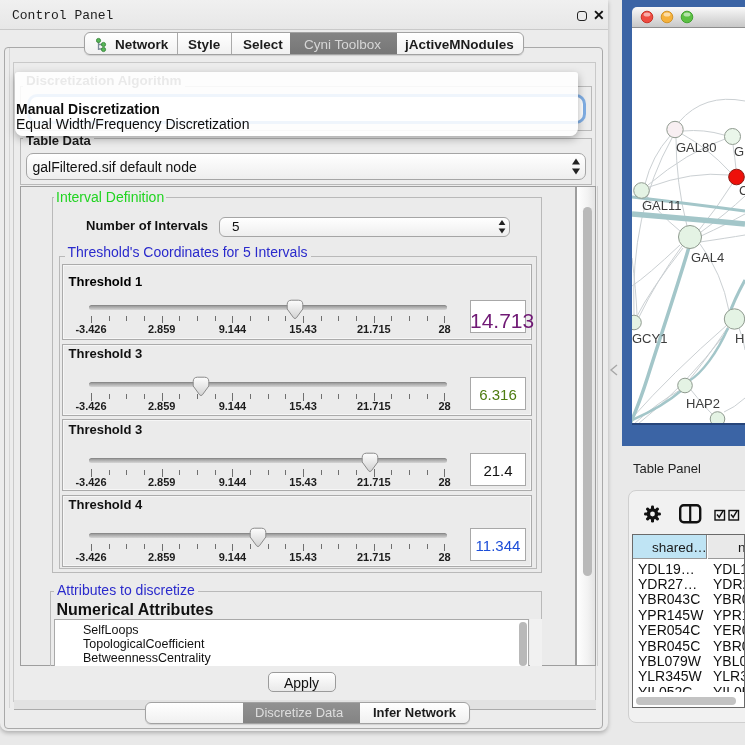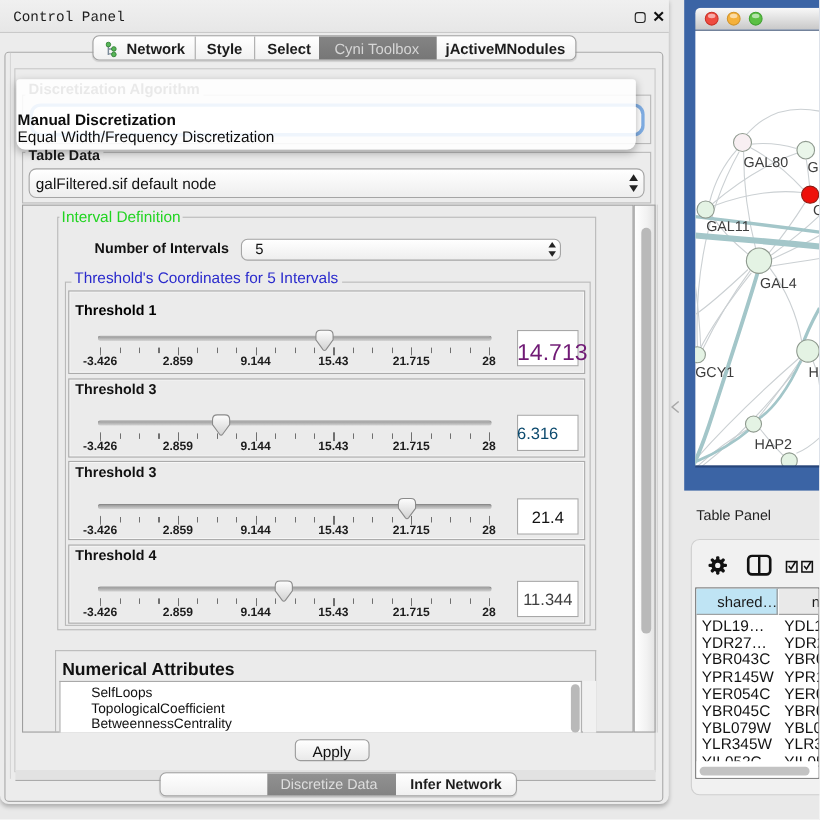--- a/index.html
+++ b/index.html
@@ -115,21 +115,21 @@
     <svg class="abs" style="left:191.6px;top:376px;" width="18" height="22" viewBox="0 0 18 22">
         <defs>
         <linearGradient id="tg343.5" x1="0" y1="0" x2="0" y2="1">
           <stop offset="0" stop-color="#fdfdfd"></stop>
           <stop offset="1" stop-color="#d2d2d2"></stop>
         </linearGradient>
       </defs>
         <path d="M1.2,10 L1.2,5.6 Q1.2,1.2 5.6,1.2 L12.4,1.2 Q16.8,1.2 16.8,5.6 L16.8,10 L10.4,18.8 Q9,20.4 7.6,18.8 Z" fill="url(#tg343.5)" stroke="#8a8a8a" stroke-width="1"></path>
       </svg>
     <div class="abs" style="left:470px;top:377px;width:56px;height:33px;background:#fff;border:1px solid #a8a8a8;"></div>
-    <div class="abs" style="left:470px;top:386px;width:56px;font-size:15px;color:#0c4a6e;">6.316</div>
+    <div class="abs" style="left:470px;top:386px;width:56px;text-align:center;font-size:15px;color:#4d7c0f;">6.316</div>
     <div class="abs" style="left:61.5px;top:419px;width:470.5px;height:72px;border:1px solid #ababab;box-shadow:inset 0 0 0 1px #f6f6f6;background:#ebebeb;"></div>
     <div class="abs bold" style="left:68.5px;top:421.5px;font-size:13px;color:#111;">Threshold 3</div>
     <div class="abs" style="left:89px;top:458px;width:358px;height:5px;border-radius:3px;background:linear-gradient(#9b9b9b,#d6d6d6);border-top:1px solid #8a8a8a;"></div>
     <div class="abs" style="left:90.5px;top:469.5px;width:356px;height:5px;background:repeating-linear-gradient(90deg,#6f6f6f 0 1px,transparent 1px 17.675px);"></div>
     <div class="abs" style="left:90.5px;top:469px;width:356px;height:7.5px;background:repeating-linear-gradient(90deg,#6f6f6f 0 1px,transparent 1px 70.7px);"></div>
     <div class="abs bold" style="left:91px;top:476px;transform:translateX(-50%);font-size:11px;color:#1c1c1c;">-3.426</div>
     <div class="abs bold" style="left:161.7px;top:476px;transform:translateX(-50%);font-size:11px;color:#1c1c1c;">2.859</div>
     <div class="abs bold" style="left:232.4px;top:476px;transform:translateX(-50%);font-size:11px;color:#1c1c1c;">9.144</div>
     <div class="abs bold" style="left:303.1px;top:476px;transform:translateX(-50%);font-size:11px;color:#1c1c1c;">15.43</div>
     <div class="abs bold" style="left:373.8px;top:476px;transform:translateX(-50%);font-size:11px;color:#1c1c1c;">21.715</div>
@@ -159,23 +159,24 @@
     <svg class="abs" style="left:249px;top:526.5px;" width="18" height="22" viewBox="0 0 18 22">
         <defs>
         <linearGradient id="tg494.5" x1="0" y1="0" x2="0" y2="1">
           <stop offset="0" stop-color="#fdfdfd"></stop>
           <stop offset="1" stop-color="#d2d2d2"></stop>
         </linearGradient>
       </defs>
         <path d="M1.2,10 L1.2,5.6 Q1.2,1.2 5.6,1.2 L12.4,1.2 Q16.8,1.2 16.8,5.6 L16.8,10 L10.4,18.8 Q9,20.4 7.6,18.8 Z" fill="url(#tg494.5)" stroke="#8a8a8a" stroke-width="1"></path>
       </svg>
     <div class="abs" style="left:470px;top:527.5px;width:56px;height:33px;background:#fff;border:1px solid #a8a8a8;"></div>
-    <div class="abs" style="left:470px;top:536.5px;width:56px;text-align:center;font-size:15px;color:#404040;">11.344</div>
+    <div class="abs" style="left:470px;top:536.5px;width:56px;text-align:center;font-size:15px;color:#1d4ed8;">11.344</div>
 
   <div class="abs" style="left:50px;top:591px;width:492px;height:75px;border:1px solid #b9b9b9;border-bottom:none;"></div>
+  <div class="abs" style="left:54px;top:581.5px;font-size:14px;color:#2a2acc;background:#ebebeb;padding:0 3px;">Attributes to discretize</div>
   <div class="abs bold" style="left:56.5px;top:600.5px;font-size:16px;color:#111;">Numerical Attributes</div>
   <div class="abs" style="left:54px;top:619px;width:475px;height:47px;background:#ffffff;border:1px solid #a9a9a9;border-bottom:none;overflow:hidden;">
     <div style="margin-left:28px;margin-top:3px;font-size:12.5px;color:#111;line-height:14px;">SelfLoops<br>TopologicalCoefficient<br>BetweennessCentrality</div>
   </div>
   <div class="abs" style="left:529.5px;top:619px;width:12.5px;height:46.5px;background:#f1f1f1;"></div>
   <div class="abs" style="left:519px;top:622px;width:8px;height:44px;background:#b9b9b9;border-radius:4px;"></div>
 
   <div class="abs" style="left:268px;top:672px;width:67.5px;height:20px;background:linear-gradient(#ffffff,#e9e9e9);border:1px solid #9b9b9b;border-radius:5px;"></div>
   <div class="abs" style="left:284px;top:674.5px;font-size:14px;color:#111;">Apply</div>
 

